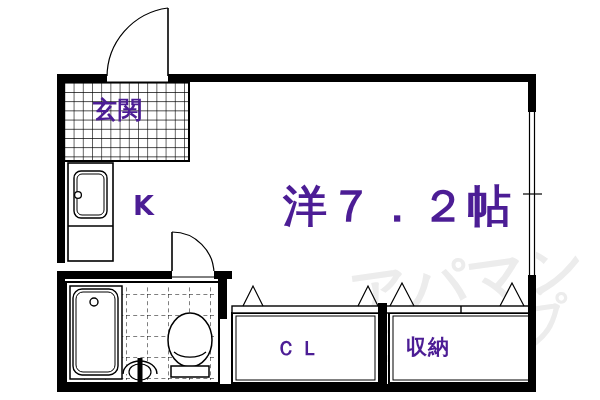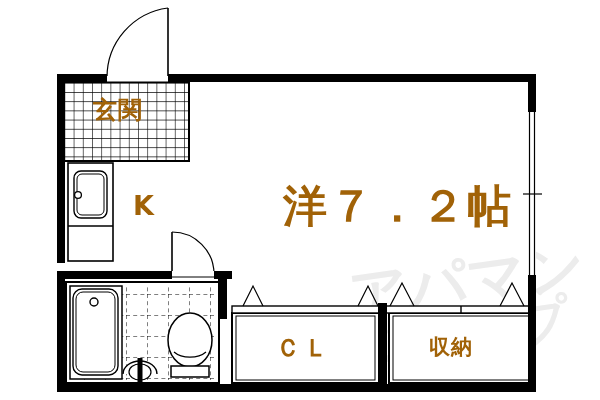--- a/index.html
+++ b/index.html
@@ -5,30 +5,30 @@
   html,body{margin:0;padding:0;background:#ffffff;}
   body{
     width:600px;height:400px;overflow:hidden;
     font-family:"DejaVu Sans","Liberation Sans",sans-serif;
     position:relative;
   }
   #plan{position:absolute;left:0;top:0;width:600px;height:400px;}
   .lbl{
     position:absolute;
     font-family:"DejaVu Sans","Liberation Sans",sans-serif;
-    color:#a16207;
+    color:#4c1d95;
     white-space:nowrap;
     line-height:1;
     pointer-events:none;
   }
   #lbl-genkan{left:93px;top:98px;font-size:24px;letter-spacing:1px;font-weight:700;}
   #lbl-k{left:133px;top:192px;font-size:27px;font-weight:700;}
   #lbl-room{left:283px;top:184px;font-size:44px;font-weight:700;letter-spacing:2px;}
-  #lbl-cl{left:276px;top:338px;font-size:24px;font-weight:700;letter-spacing:4px;font-family:Liberation Mono, monospace;}
-  #lbl-storage{left:429px;top:337px;font-size:21px;font-weight:700;letter-spacing:1px;}
+  #lbl-cl{left:276px;top:338px;font-size:20px;font-weight:700;letter-spacing:4px;}
+  #lbl-storage{left:406px;top:337px;font-size:21px;font-weight:700;letter-spacing:1px;}
 </style>
 </head>
 <body>
 
 <svg id="plan" viewBox="0 0 600 400">
   <defs>
 
     <pattern id="tilegrid" x="0" y="0" width="9.2" height="9.2" patternUnits="userSpaceOnUse">
       <rect width="9.2" height="9.2" fill="#ffffff"></rect>
       <path d="M0 0 H9.2 M0 0 V9.2" stroke="#000" stroke-width="1.2"></path>

